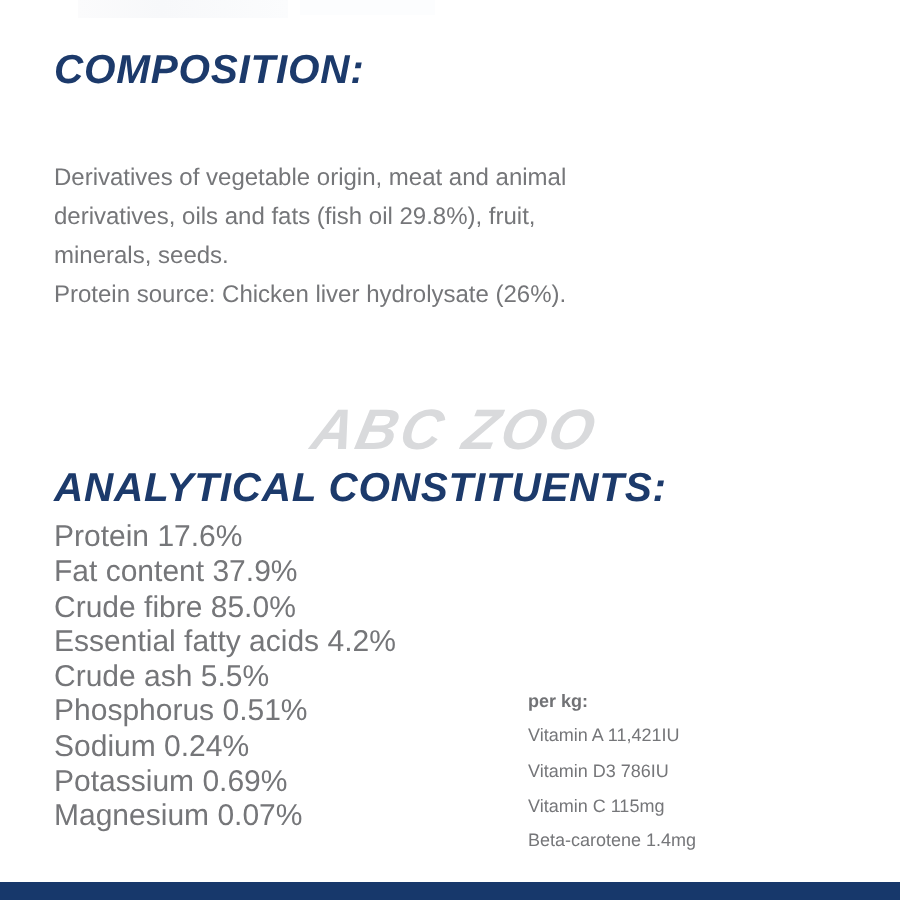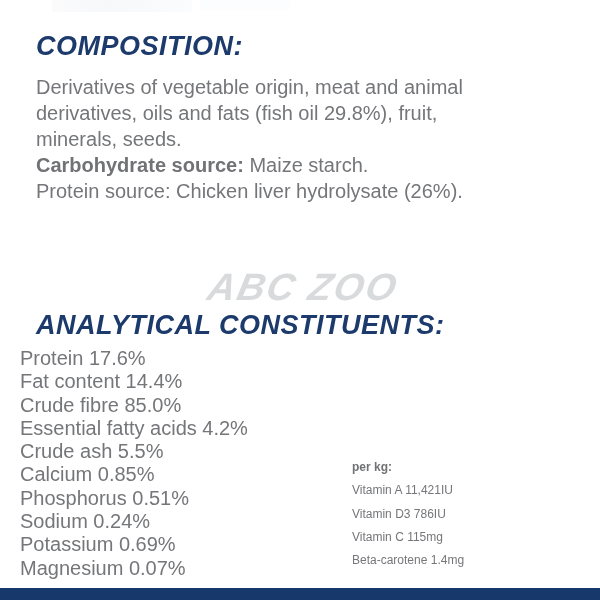--- a/index.html
+++ b/index.html
@@ -29,23 +29,24 @@
     font-size: 27px;
     font-weight: bold;
     letter-spacing: 0.5px;
     white-space: nowrap;
     font-style: italic;
   }
   .h-composition { top: 31px; }
   .h-analytical { top: 310px; }
   .bodytext {
     color: #757679;
-    font-size: 20px;
+    font-size: 16px;
     line-height: 26px;
     white-space: nowrap;
+    margin-top: 32px;
   }
   .composition-block {
     position: absolute;
     left: 36px; top: 74px;
   }
   .bold-label { font-weight: bold; color: #717275; }
   .watermark {
     position: absolute;
     left: 198px; top: 266px;
     width: 210px;
@@ -54,21 +55,21 @@
     font-size: 38px;
     font-style: italic;
     font-weight: bold;
     letter-spacing: 2px;
     transform: skewX(-12deg);
     white-space: nowrap;
     user-select: none;
   }
   .analytical-left {
     position: absolute;
-    left: 20px; top: 347px;
+    left: 36px; top: 347px;
     font-size: 20px;
     line-height: 23.3px;
     color: #757679;
     white-space: nowrap;
   }
   .analytical-right {
     position: absolute;
     left: 352px; top: 456px;
     font-size: 12px;
     line-height: 23.3px;
@@ -89,35 +90,33 @@
 
   <div class="top-artifact"></div>
   <div class="top-artifact2"></div>
 
   <div class="heading h-composition">COMPOSITION:</div>
 
   <div class="composition-block bodytext">
     <div>Derivatives of vegetable origin, meat and animal</div>
     <div>derivatives, oils and fats (fish oil 29.8%), fruit,</div>
     <div>minerals, seeds.</div>
-    <div><span class="bold-label">Carbohydrate source:</span><span> Maize starch.</span></div>
     <div>Protein source: Chicken liver hydrolysate (26%).</div>
   </div>
 
   <div class="watermark">ABC ZOO</div>
 
   <div class="heading h-analytical">ANALYTICAL CONSTITUENTS:</div>
 
   <div class="analytical-left">
     <div>Protein 17.6%</div>
-    <div>Fat content 14.4%</div>
+    <div>Fat content 37.9%</div>
     <div>Crude fibre 85.0%</div>
     <div>Essential fatty acids 4.2%</div>
     <div>Crude ash 5.5%</div>
-    <div>Calcium 0.85%</div>
     <div>Phosphorus 0.51%</div>
     <div>Sodium 0.24%</div>
     <div>Potassium 0.69%</div>
     <div>Magnesium 0.07%</div>
   </div>
 
   <div class="analytical-right">
     <div class="bold-label">per kg:</div>
     <div>Vitamin A 11,421IU</div>
     <div>Vitamin D3 786IU</div>

